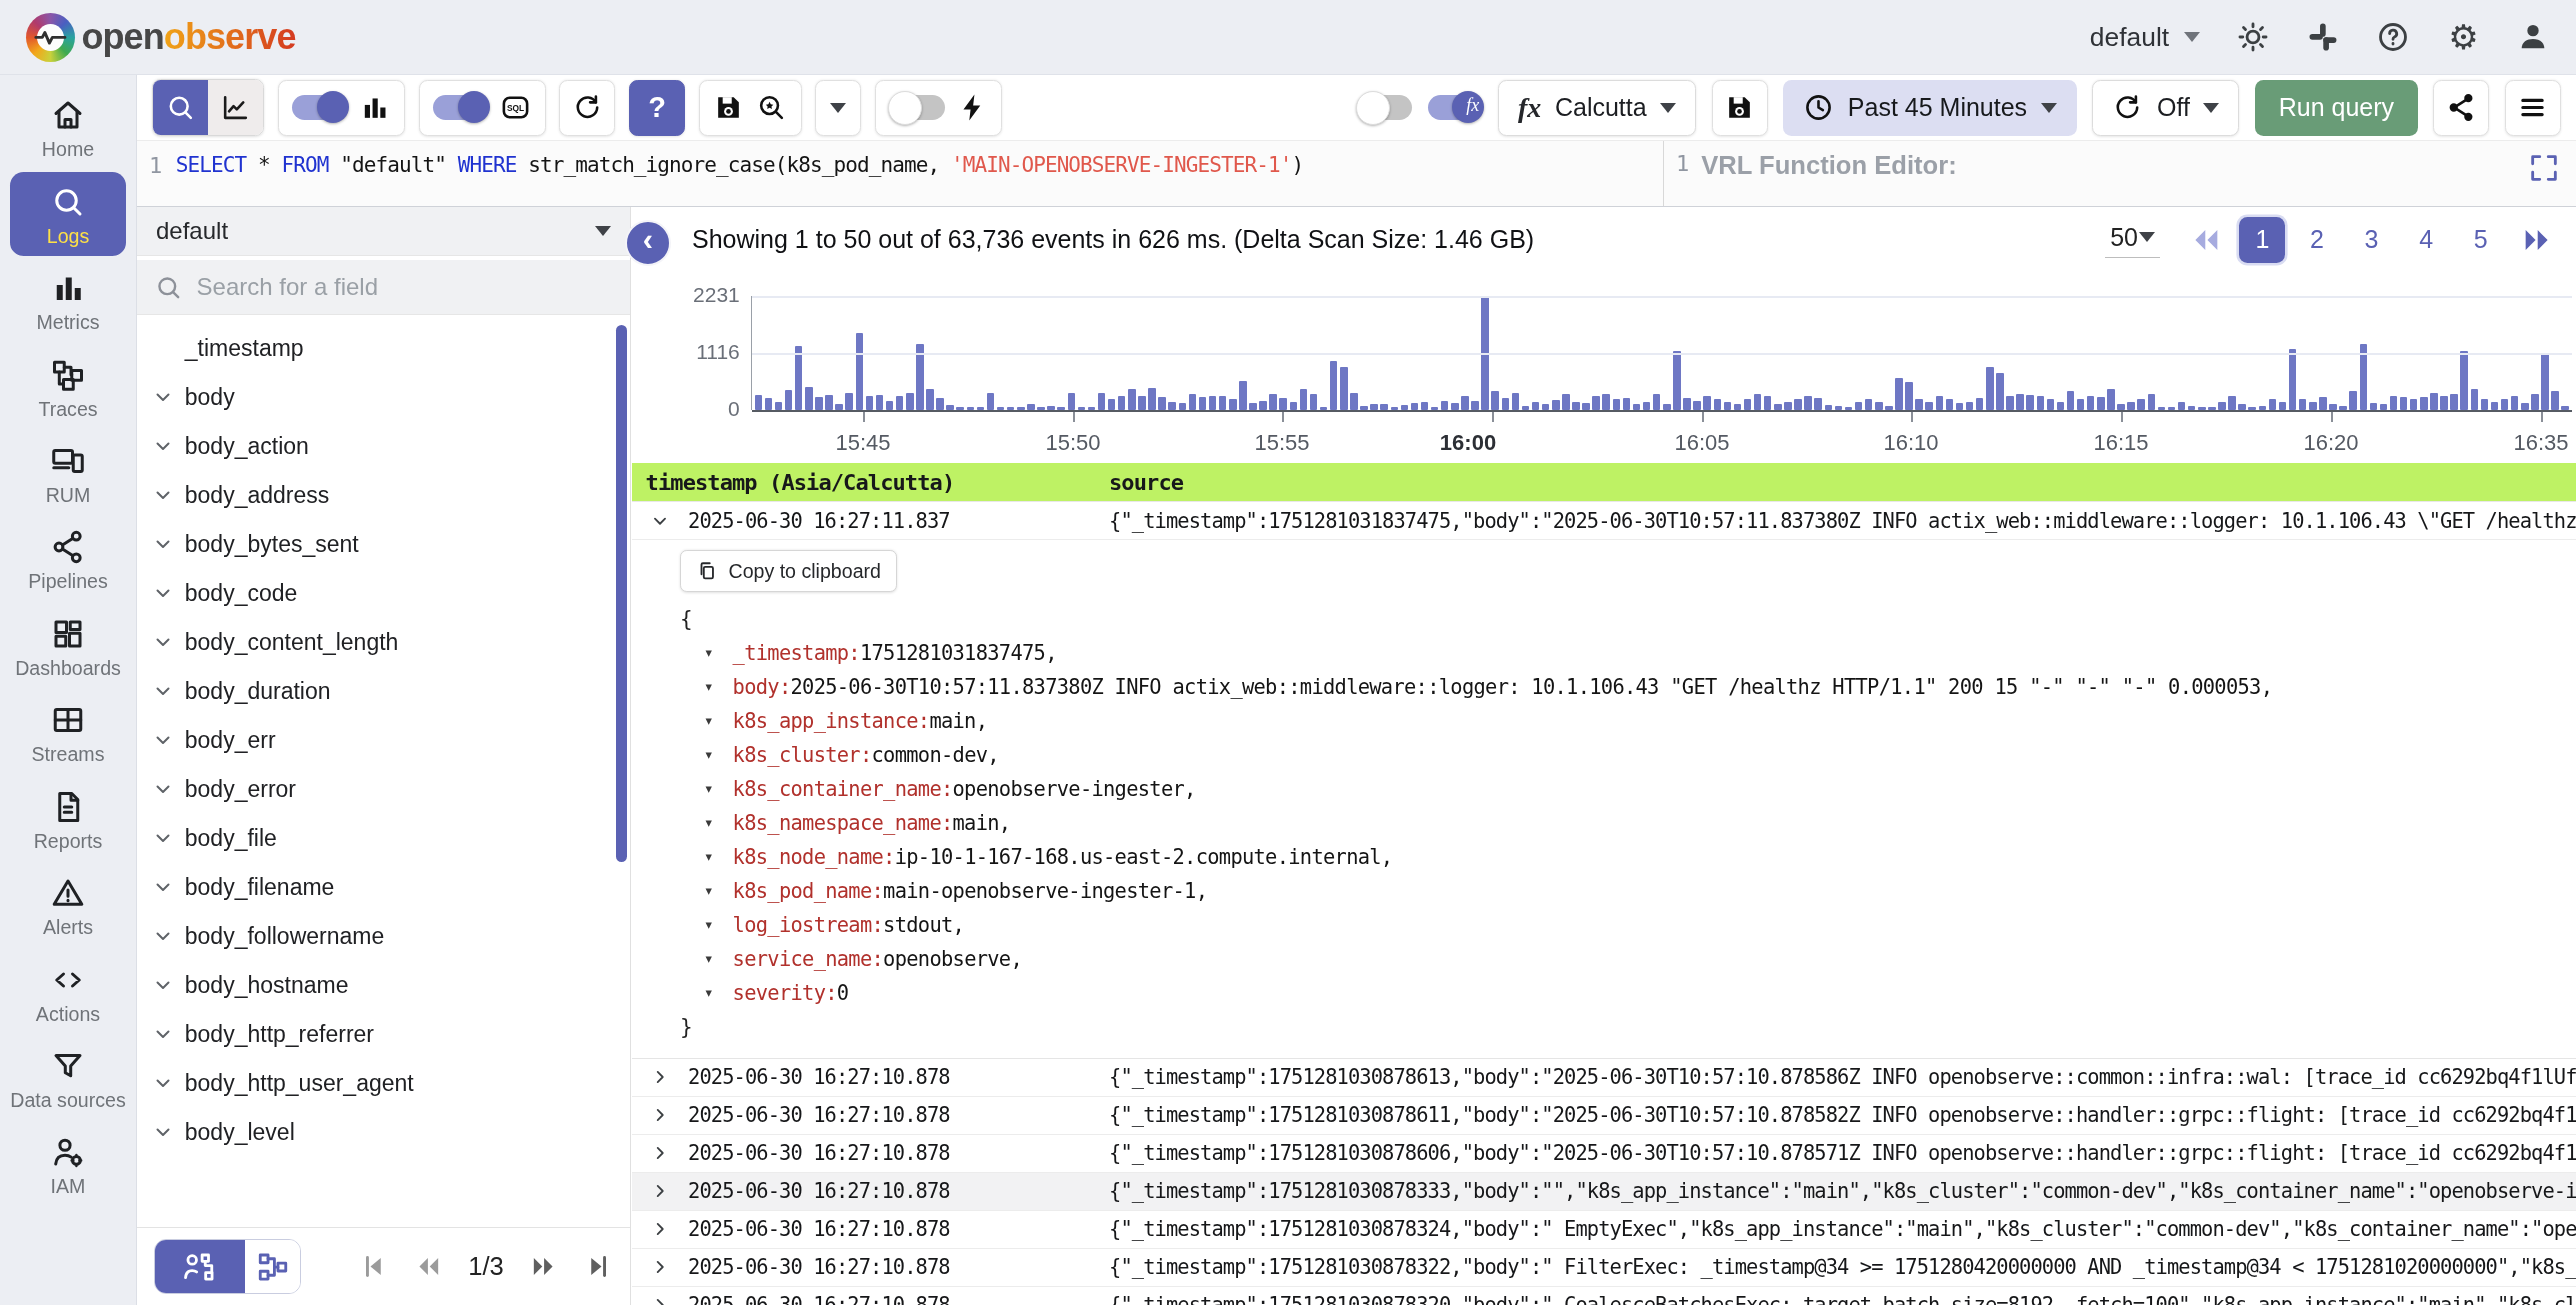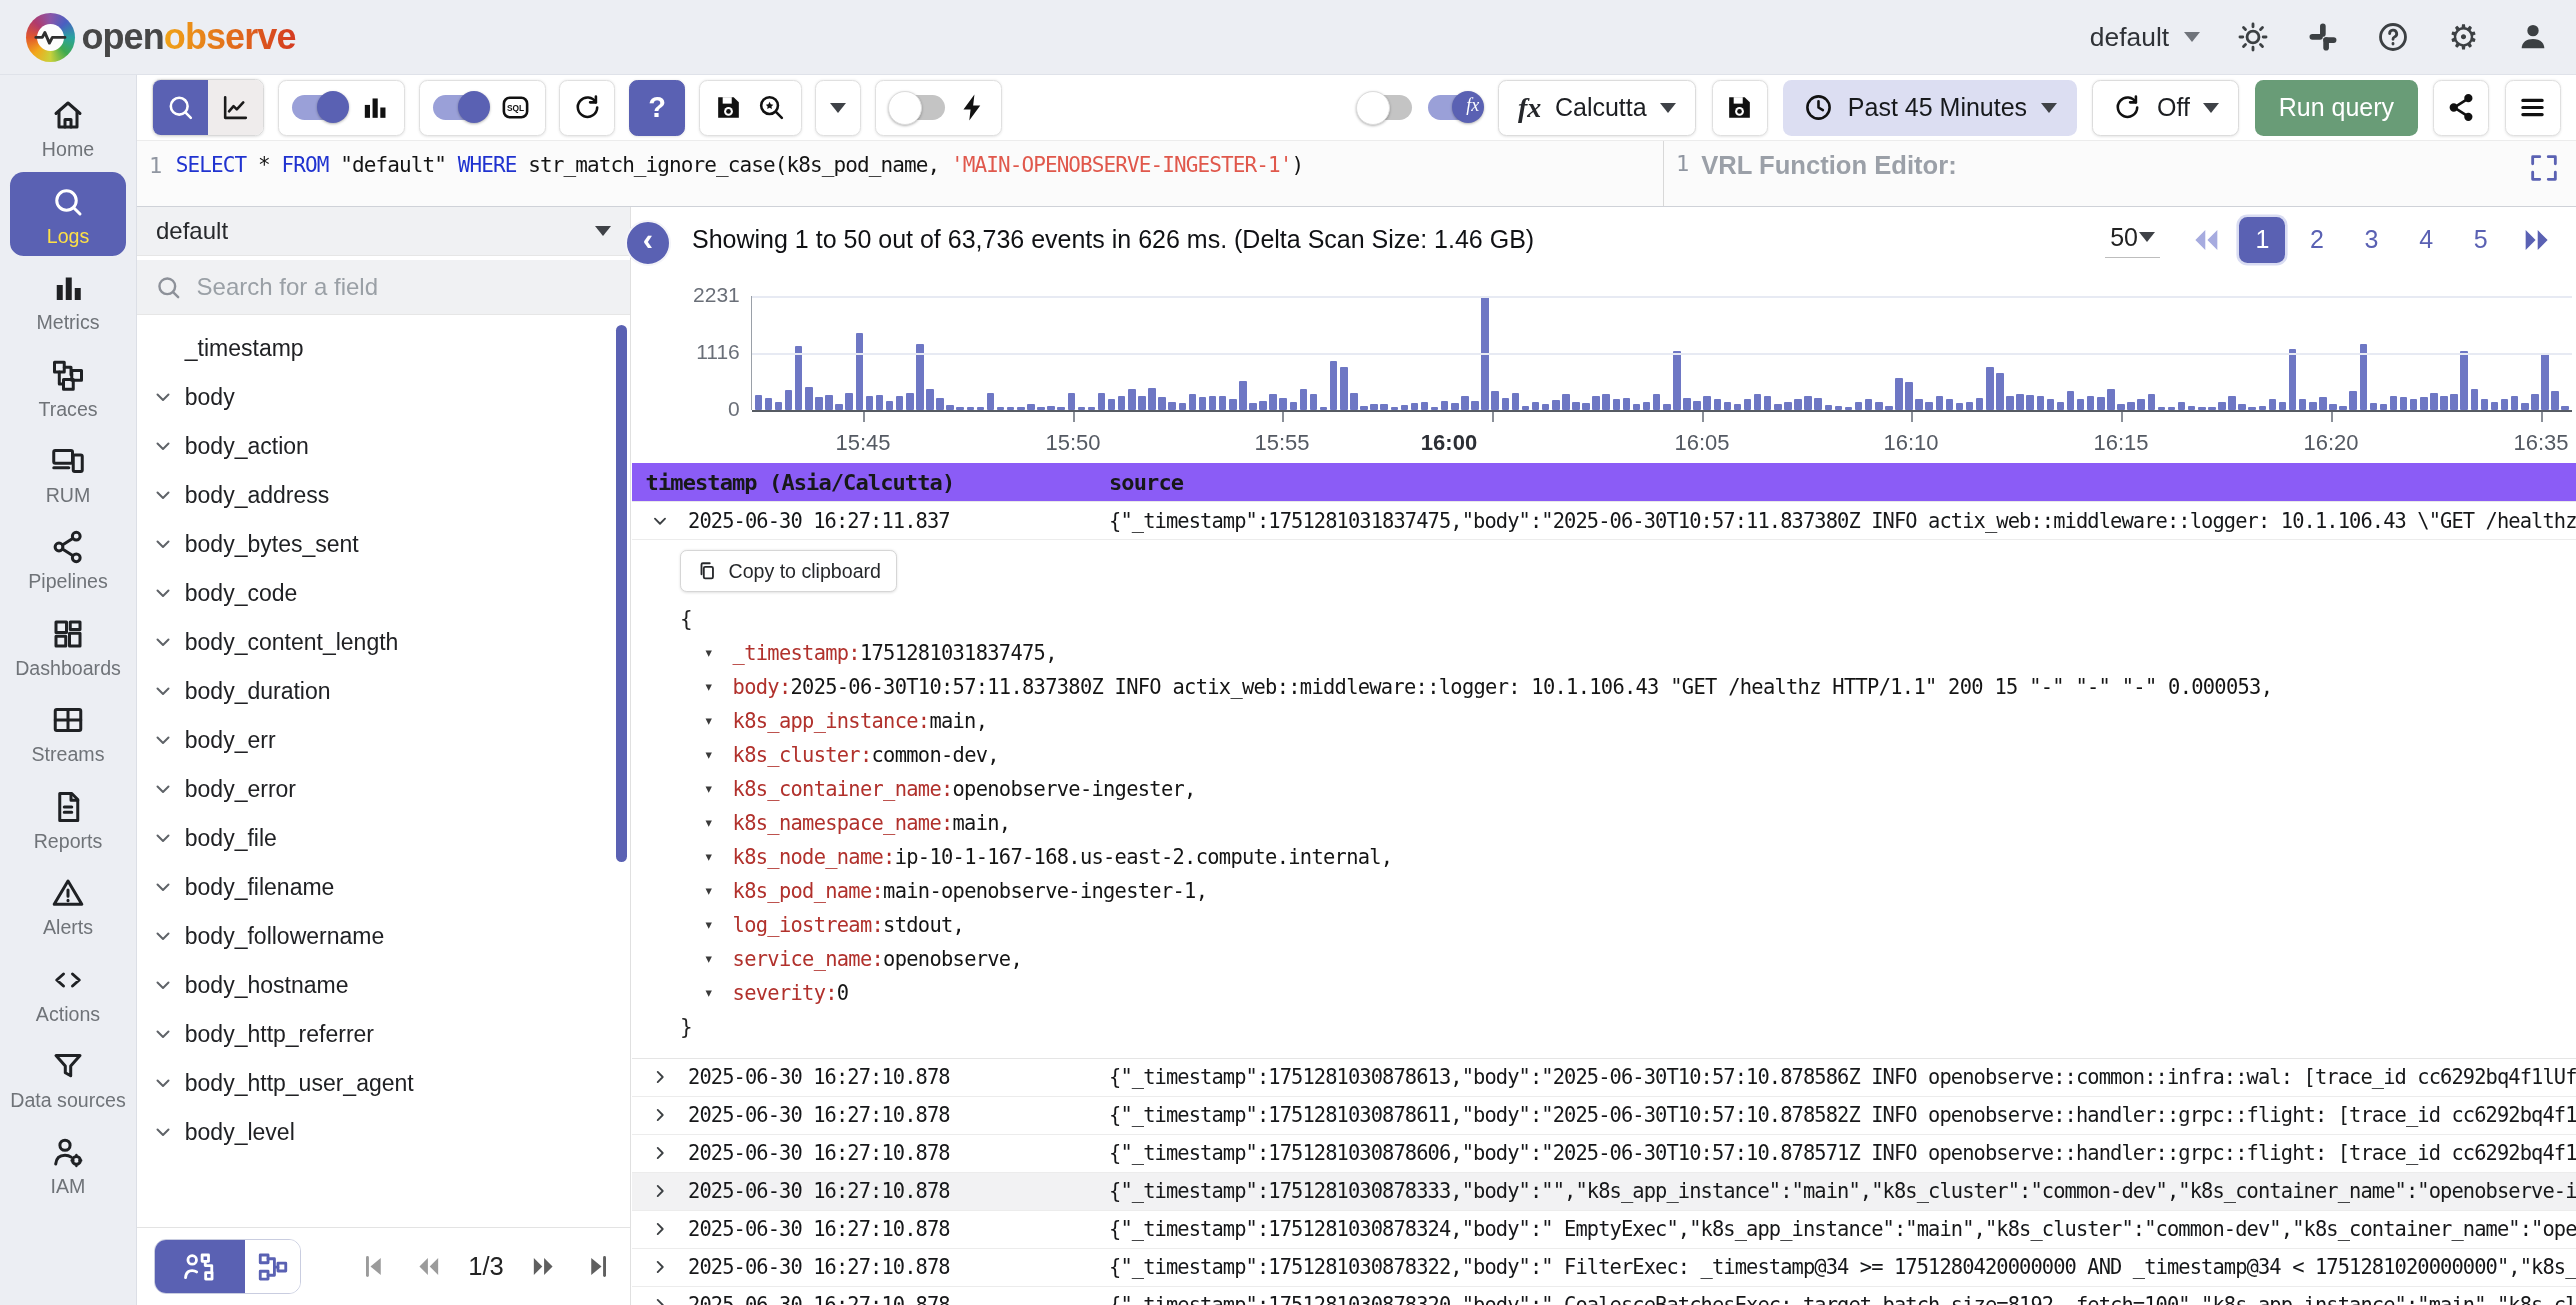--- a/index.html
+++ b/index.html
@@ -128,21 +128,21 @@
 .plot{position:absolute;left:119px;right:4.3px;top:24px;height:114px;border-left:1.7px solid #9aa0a8;
   display:flex;align-items:flex-end;gap:2.6px;padding:0 2.6px}
 .plot::after{content:"";position:absolute;left:0;right:0;bottom:-1.7px;height:1.7px;background:#565b63}
 .gridline{position:absolute;left:0;right:0;height:1.7px;background:#e7eaf3}
 .g1{top:0}.g2{top:57px}
 .bar{flex:1;background:#6e77c4;border-radius:0.9px}
 .ylab{position:absolute;width:101px;text-align:right;font-size:21px;color:#6a6f78}
 .xlab{position:absolute;bottom:6.8px;transform:translateX(-50%);font-size:22px;color:#555a63}
 .xlab.bold{font-weight:bold;color:#2c2f35}
 .xtick{position:absolute;top:140px;width:1.7px;height:10.2px;background:#8a8f98}
-.thead{height:39px;background:#8b5cf6;display:flex;align-items:center;
+.thead{height:39px;background:#bef264;display:flex;align-items:center;
   font-family:"DejaVu Sans Mono",monospace;letter-spacing:-0.9px;font-weight:bold;font-size:22px;color:#17181a;
   border-bottom:0.9px solid #e8e8e8}
 .th-time{width:477px;padding-left:13.6px}
 .th-src{flex:1}
 .row{height:38px;display:flex;align-items:center;border-bottom:0.9px solid #ececec;font-size:20.4px;
   font-family:"DejaVu Sans Mono",monospace;letter-spacing:-0.9px}
 .row.highlight{background:#f2f2f3}
 .cell-chev{width:56px;display:flex;justify-content:center;color:#3c4043}
 .cell-chev .ic{width:22px;height:22px}
 .cell-time{width:421px;color:#161719}
@@ -916,21 +916,21 @@
         <div class="bar" style="height: 56px; background: rgb(110, 119, 196);"></div>
         <div class="bar" style="height: 19px; background: rgb(110, 119, 196);"></div>
         <div class="bar" style="height: 4.3px; background: rgb(110, 119, 196);"></div>
       </div>
   <span class="xlab" style="left:231px">15:45</span>
       <span class="xtick" style="left:231px"></span>
       <span class="xlab" style="left:441px">15:50</span>
       <span class="xtick" style="left:441px"></span>
       <span class="xlab" style="left:650px">15:55</span>
       <span class="xtick" style="left:650px"></span>
-      <span class="xlab bold" style="left:817px">16:00</span>
+      <span class="xlab bold" style="left:836px">16:00</span>
       <span class="xtick" style="left:860px"></span>
       <span class="xlab" style="left:1070px">16:05</span>
       <span class="xtick" style="left:1070px"></span>
       <span class="xlab" style="left:1279px">16:10</span>
       <span class="xtick" style="left:1279px"></span>
       <span class="xlab" style="left:1489px">16:15</span>
       <span class="xtick" style="left:1489px"></span>
       <span class="xlab" style="left:1699px">16:20</span>
       <span class="xtick" style="left:1699px"></span>
       <span class="xlab" style="left:1909px">16:35</span>

